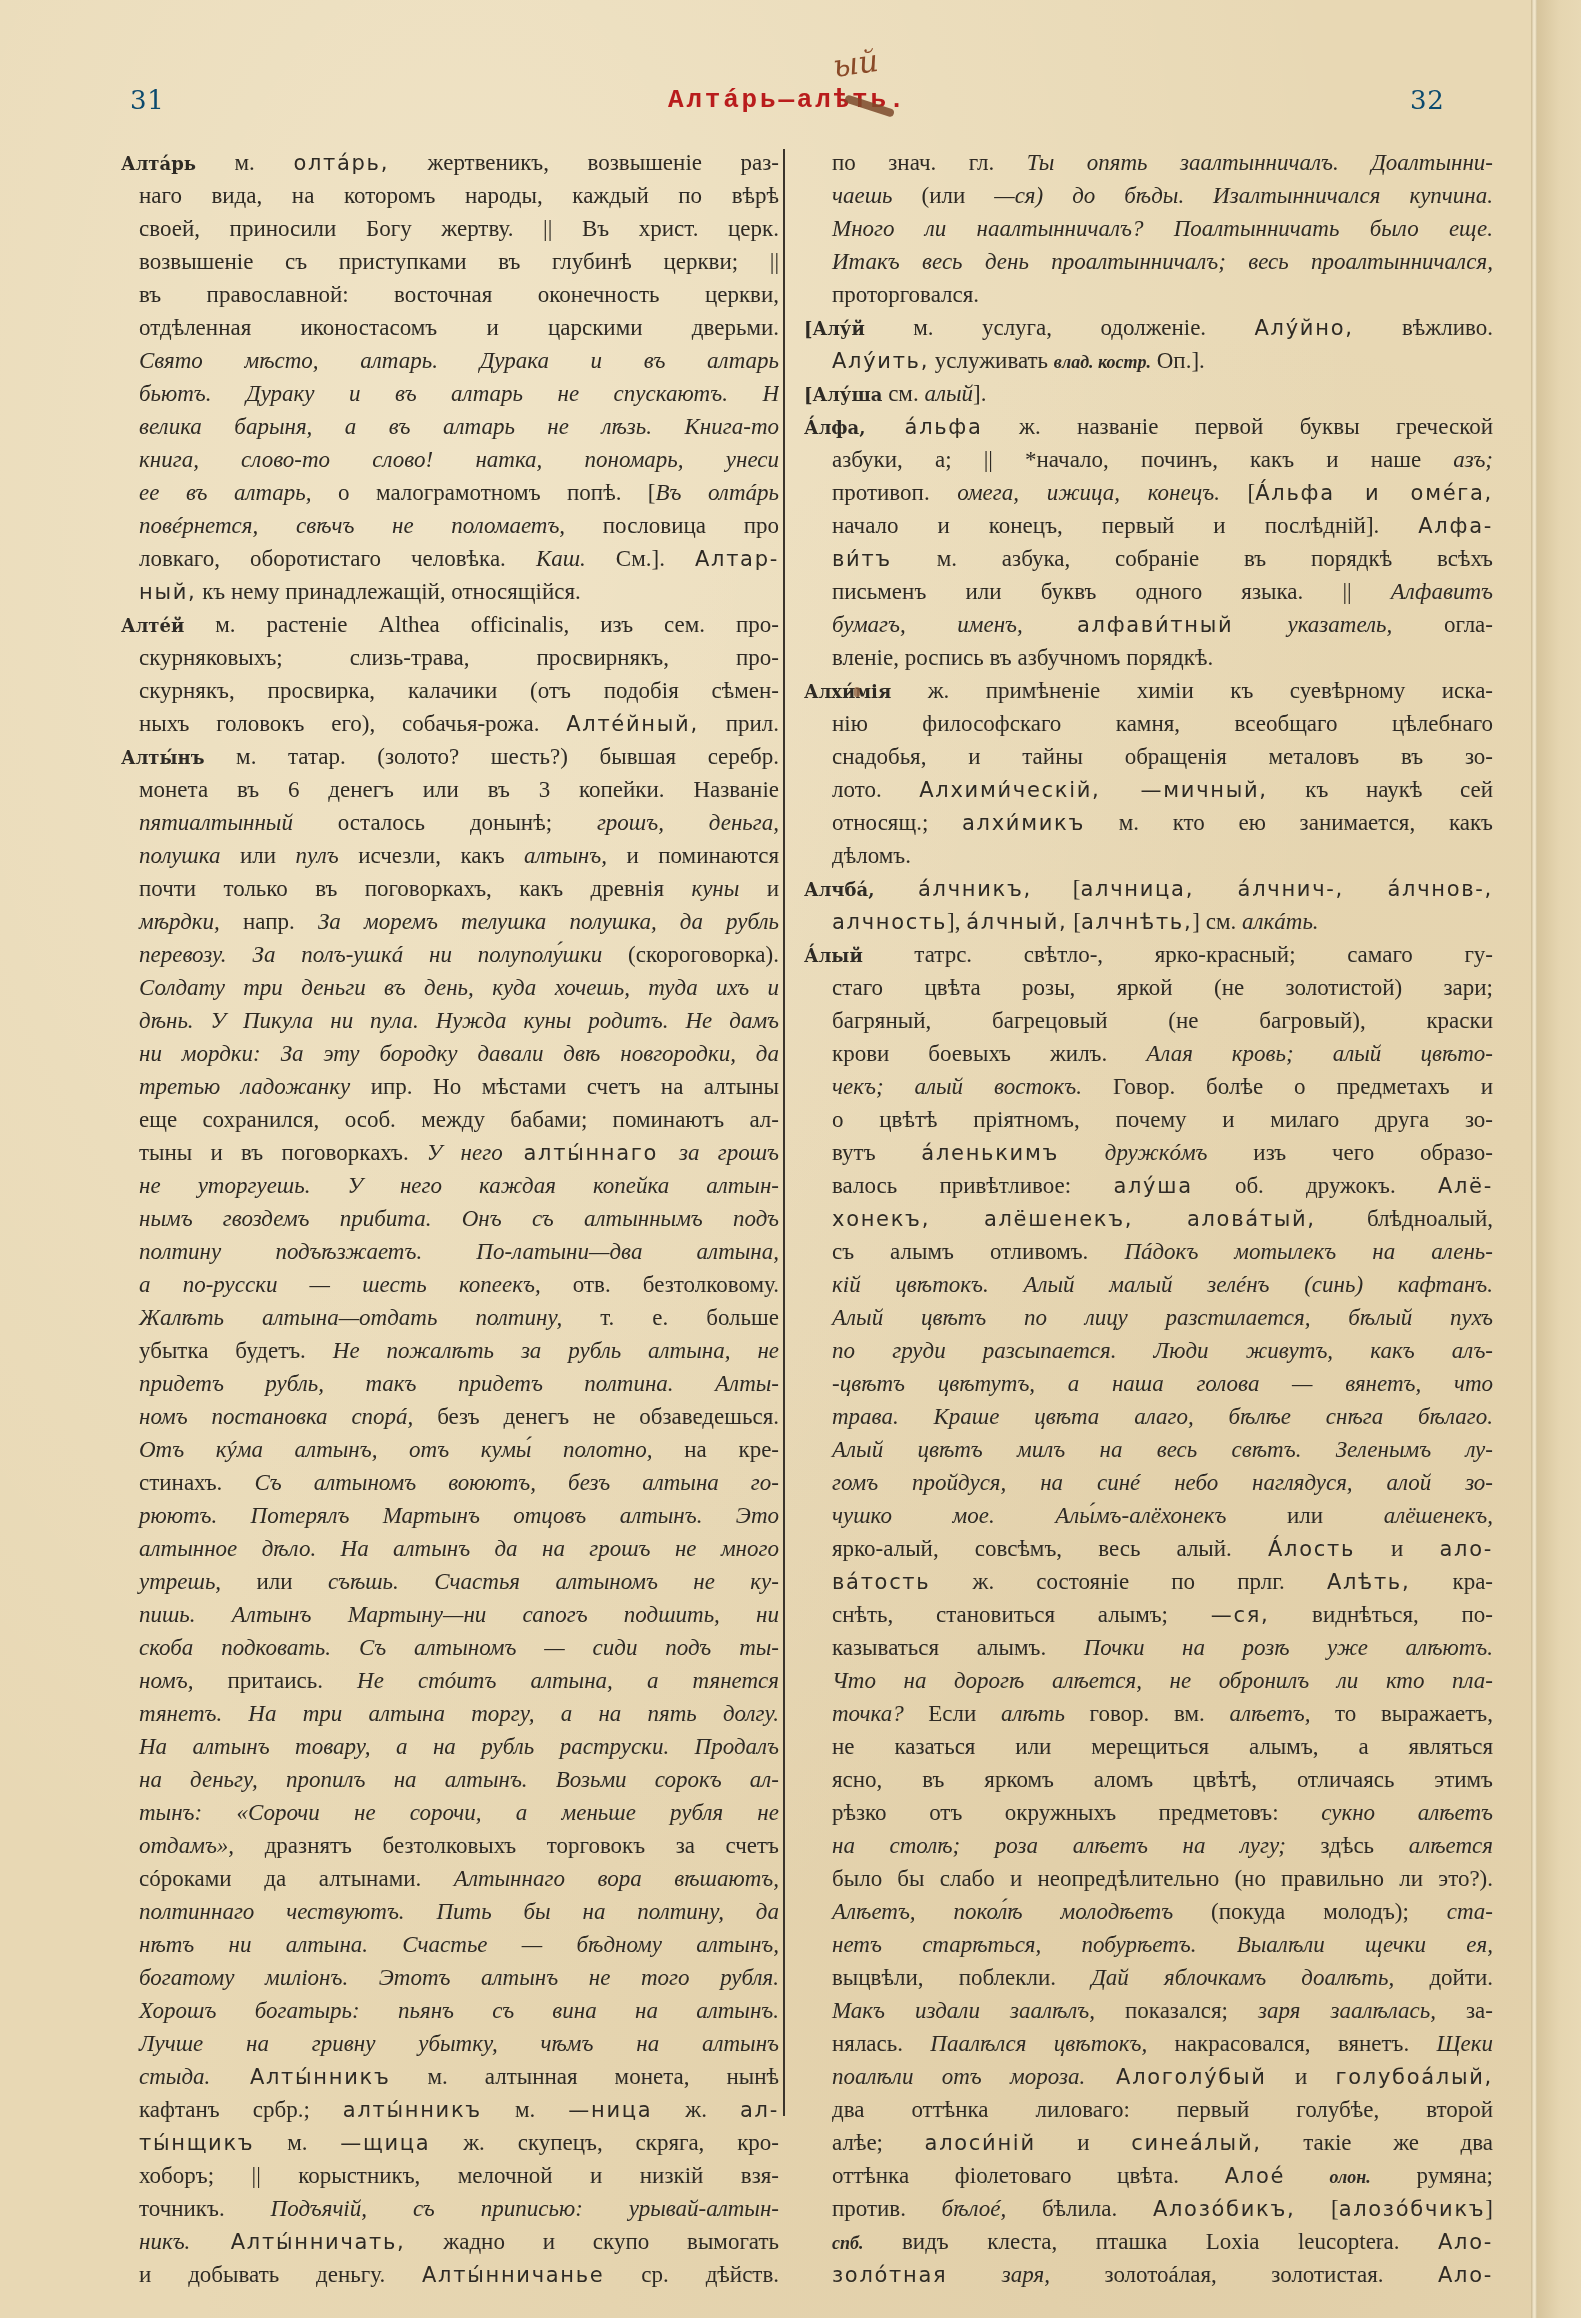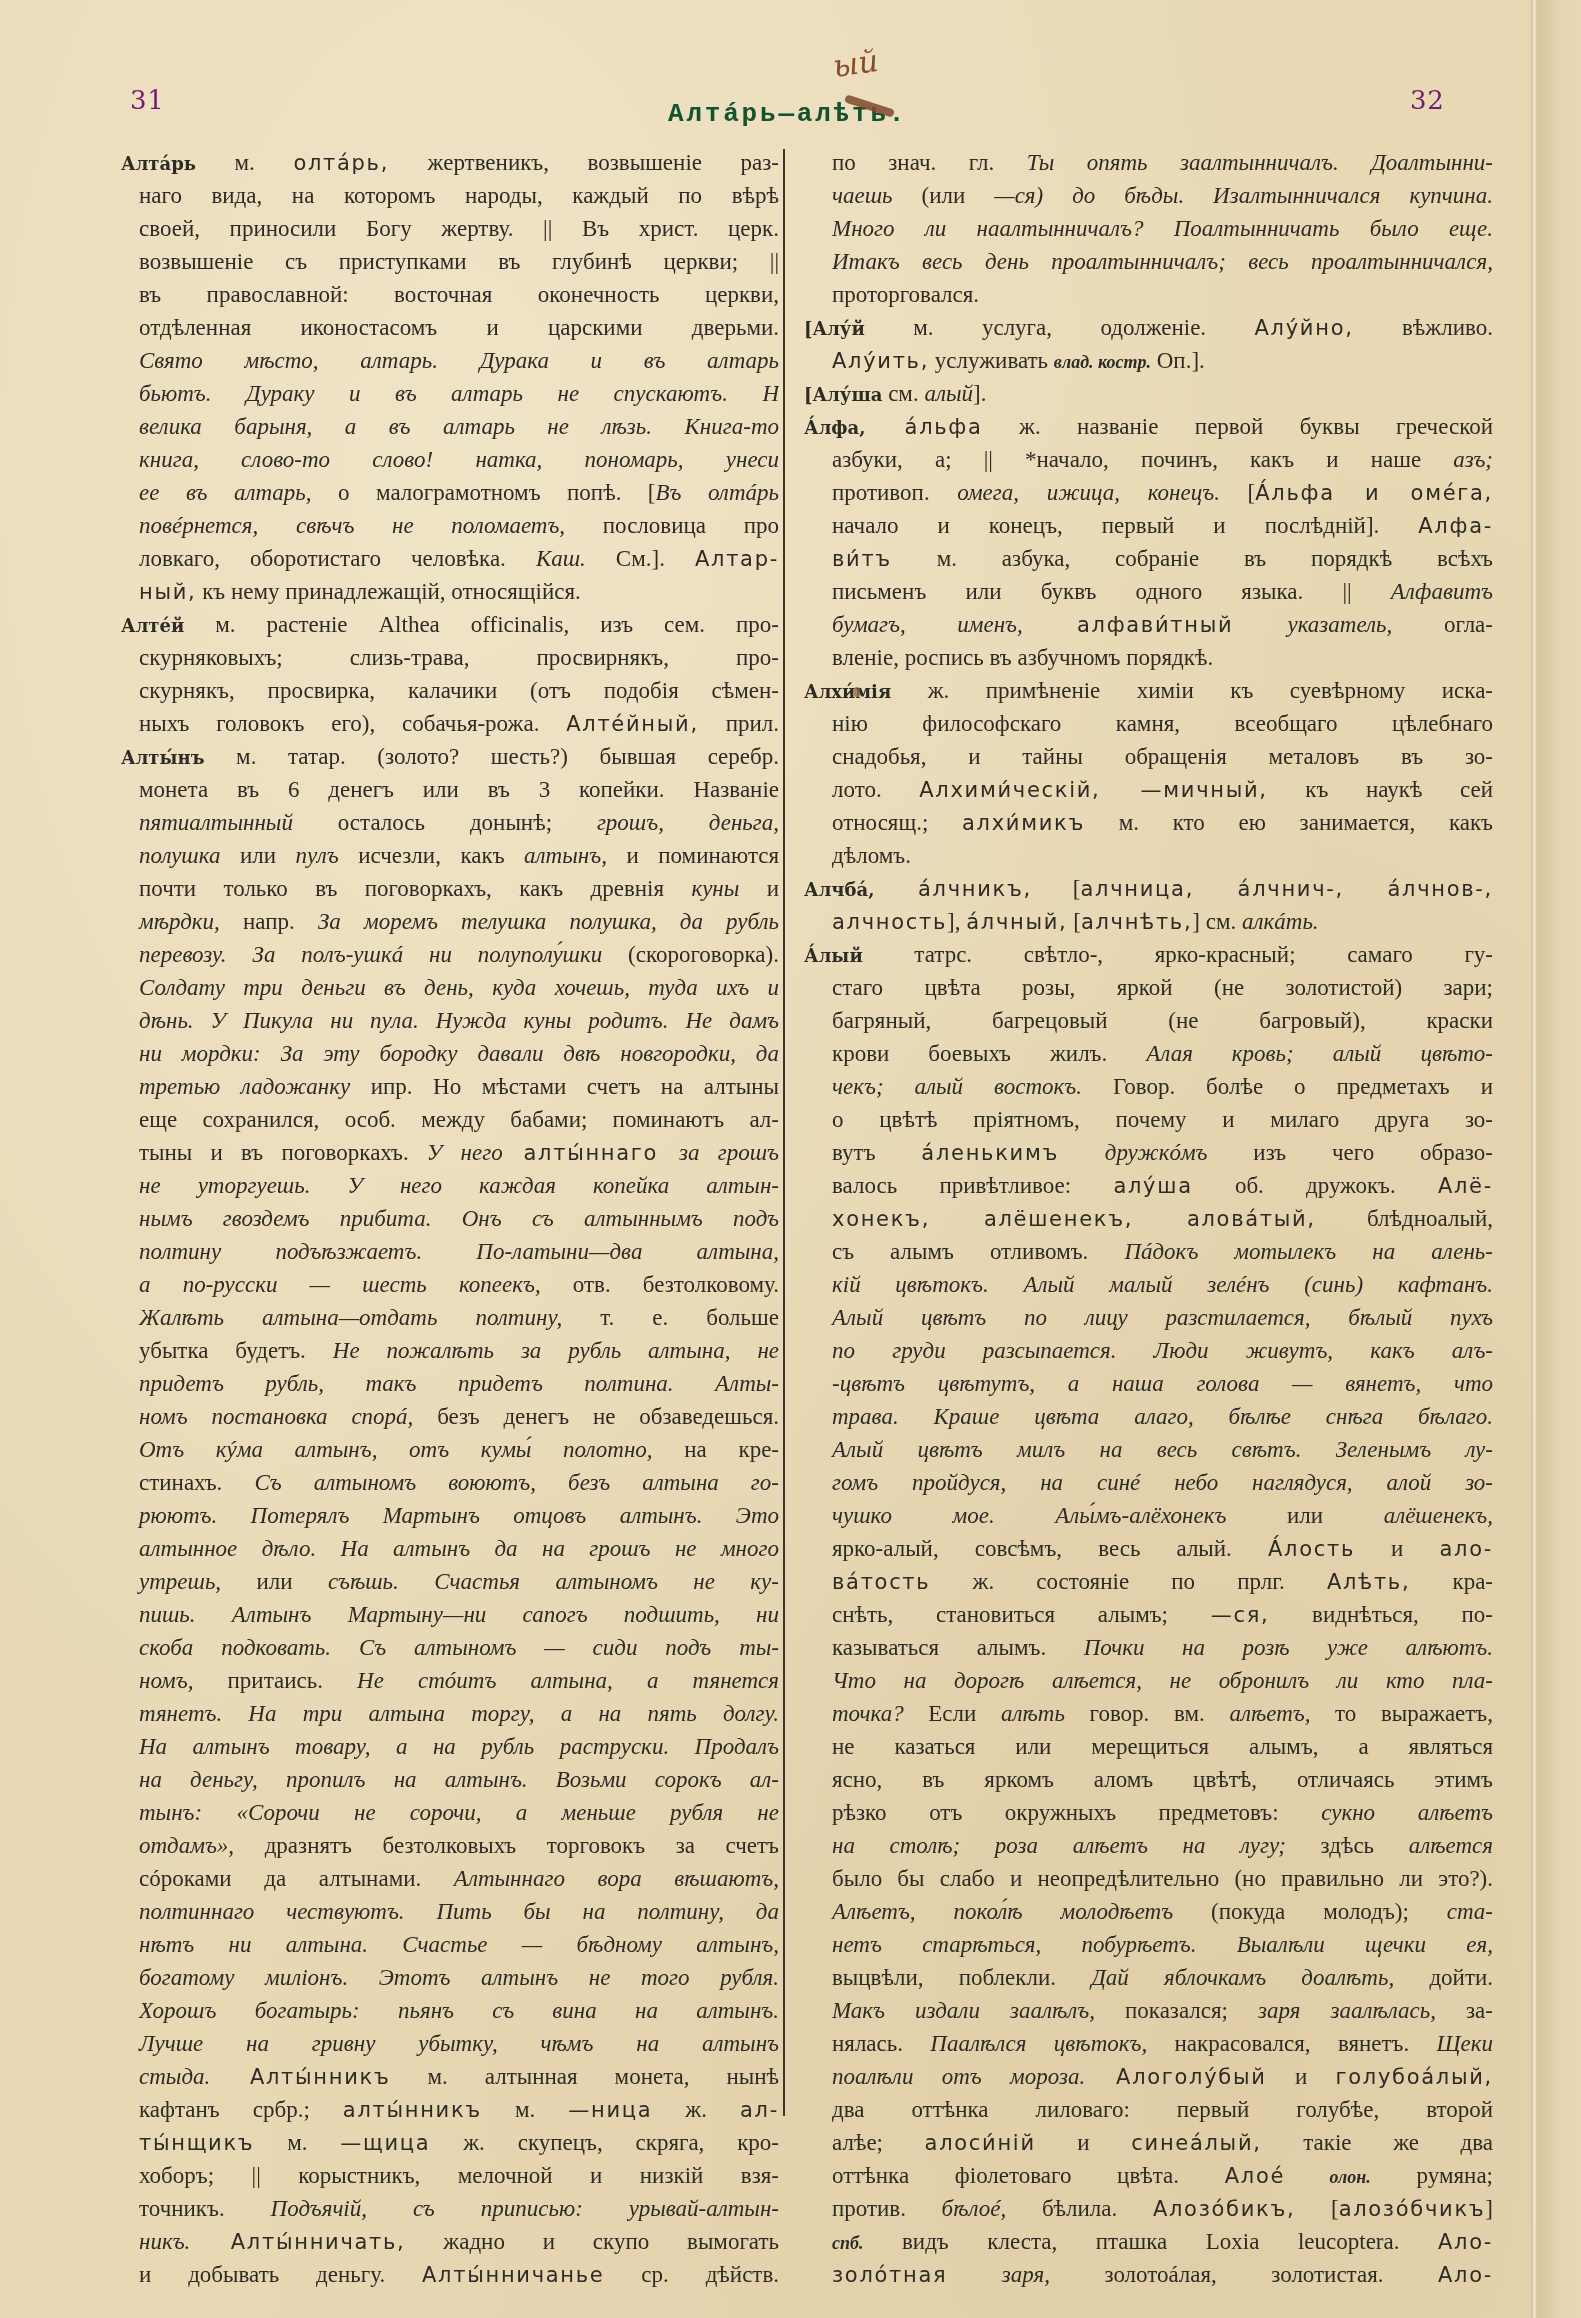--- a/index.html
+++ b/index.html
@@ -20,27 +20,27 @@
     position: absolute; left: 1531px; top: 0; width: 6.8px; height: 2319px;
     background: linear-gradient(to right, #c9b891, #f1e6cb 40%, #efe3c6 60%, #bfae88);
   }
   .next-page {
     position: absolute; left: 1537px; top: 0; width: 44px; height: 2319px;
     background: linear-gradient(to right, #d6c49c, #e5d5b0 50%, #e8d9b5);
   }
   .header { position: absolute; top: 85px; left: 0; width: 1531px; height: 45px; }
   .page-num {
     position: absolute; top: 0; font-size: 26px; letter-spacing: 0.6px;
-    font-family: "DejaVu Serif", serif; color: #701a75;
+    font-family: "DejaVu Serif", serif; color: #0c4a6e;
   }
   .page-num.left { left: 130px; }
   .page-num.right { left: 1410px; }
   .running-head {
-    position: absolute; top: 14px; left: 668px; font-size: 26px; letter-spacing: 2.8px;
-    font-family: "Liberation Mono", "DejaVu Sans Mono", monospace; font-weight: bold; color: #14532d;
+    position: absolute; top: 0; left: 668px; font-size: 26px; letter-spacing: 2.8px;
+    font-family: "Liberation Mono", "DejaVu Sans Mono", monospace; font-weight: bold; color: #b91c1c;
   }
   .handwritten-correction {
     position: absolute; top: -40px; left: 833px; font-size: 31px; color: #8a4a28;
     font-family: "DejaVu Serif", serif; font-style: italic; transform: rotate(-8deg);
   }
   .strike-mark {
     position: absolute; top: 17px; left: 844px; width: 51px; height: 8px;
     background: #7d4a2c; border-radius: 4px; transform: rotate(18deg); opacity: 0.85;
   }
   .column-rule {

